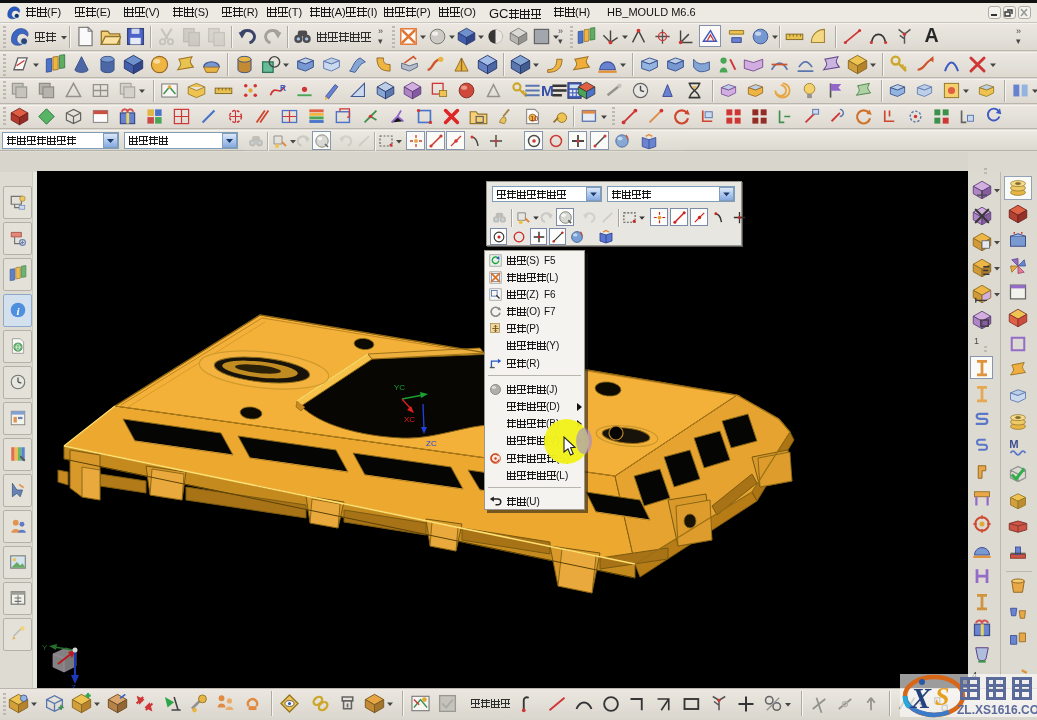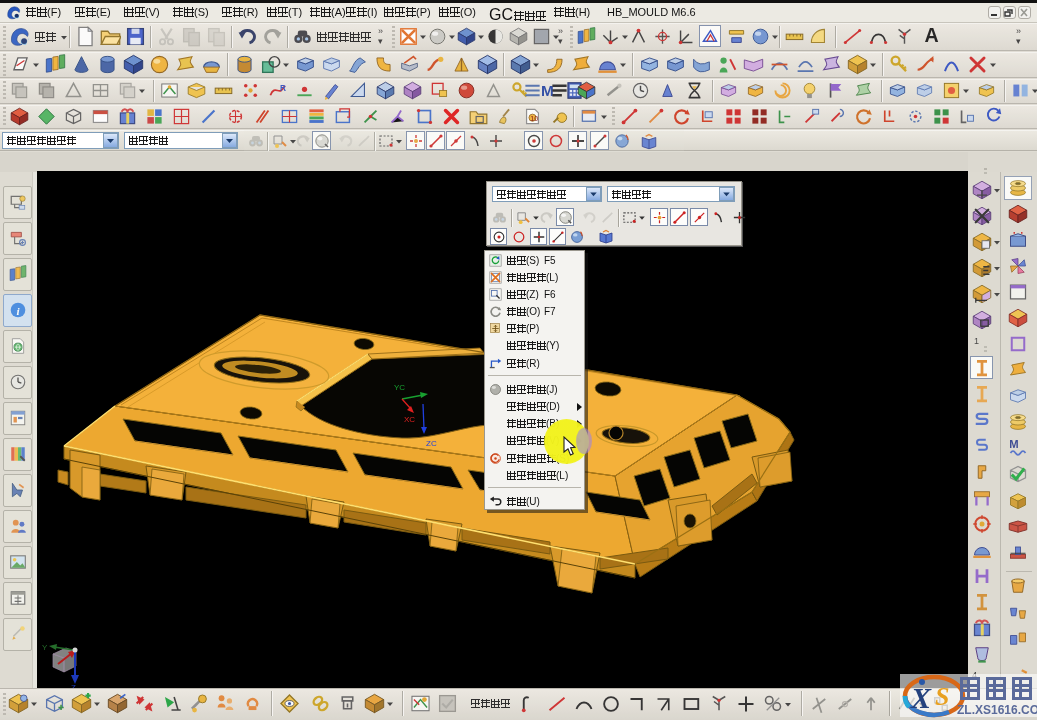--- a/index.html
+++ b/index.html
@@ -22,21 +22,21 @@
 <div class="abs" style="left:25px;top:6px;font-size:11px;color:#111"><span class="kt" style="letter-spacing:0"><i class="k1" style="width:10px;height:10px"></i><i class="k2" style="width:10px;height:10px"></i></span>(F)</div>
 <div class="abs" style="left:74px;top:6px;font-size:11px;color:#111"><span class="kt" style="letter-spacing:0"><i class="k3" style="width:10px;height:10px"></i><i class="k1" style="width:10px;height:10px"></i></span>(E)</div>
 <div class="abs" style="left:123px;top:6px;font-size:11px;color:#111"><span class="kt" style="letter-spacing:0"><i class="k2" style="width:10px;height:10px"></i><i class="k3" style="width:10px;height:10px"></i></span>(V)</div>
 <div class="abs" style="left:172px;top:6px;font-size:11px;color:#111"><span class="kt" style="letter-spacing:0"><i class="k1" style="width:10px;height:10px"></i><i class="k2" style="width:10px;height:10px"></i></span>(S)</div>
 <div class="abs" style="left:221px;top:6px;font-size:11px;color:#111"><span class="kt" style="letter-spacing:0"><i class="k3" style="width:10px;height:10px"></i><i class="k1" style="width:10px;height:10px"></i></span>(R)</div>
 <div class="abs" style="left:266px;top:6px;font-size:11px;color:#111"><span class="kt" style="letter-spacing:0"><i class="k2" style="width:10px;height:10px"></i><i class="k3" style="width:10px;height:10px"></i></span>(T)</div>
 <div class="abs" style="left:309px;top:6px;font-size:11px;color:#111"><span class="kt" style="letter-spacing:0"><i class="k1" style="width:10px;height:10px"></i><i class="k2" style="width:10px;height:10px"></i></span>(A)</div>
 <div class="abs" style="left:345px;top:6px;font-size:11px;color:#111"><span class="kt" style="letter-spacing:0"><i class="k3" style="width:10px;height:10px"></i><i class="k1" style="width:10px;height:10px"></i></span>(I)</div>
 <div class="abs" style="left:383px;top:6px;font-size:11px;color:#111"><span class="kt" style="letter-spacing:0"><i class="k2" style="width:10px;height:10px"></i><i class="k3" style="width:10px;height:10px"></i><i class="k1" style="width:10px;height:10px"></i></span>(P)</div>
 <div class="abs" style="left:438px;top:6px;font-size:11px;color:#111"><span class="kt" style="letter-spacing:0"><i class="k2" style="width:10px;height:10px"></i><i class="k3" style="width:10px;height:10px"></i></span>(O)</div>
-<div class="abs" style="left:489px;top:6px;font-size:16px;color:#111">GC<span class="kt" style="letter-spacing:0"><i class="k1" style="width:10px;height:10px"></i><i class="k2" style="width:10px;height:10px"></i><i class="k3" style="width:10px;height:10px"></i></span></div>
+<div class="abs" style="left:489px;top:6px;font-size:13px;color:#111">GC<span class="kt" style="letter-spacing:0"><i class="k1" style="width:10px;height:10px"></i><i class="k2" style="width:10px;height:10px"></i><i class="k3" style="width:10px;height:10px"></i></span></div>
 <div class="abs" style="left:553px;top:6px;font-size:11px;color:#111"><span class="kt" style="letter-spacing:0"><i class="k1" style="width:10px;height:10px"></i><i class="k2" style="width:10px;height:10px"></i></span>(H)</div>
 <div class="abs" style="left:607px;top:6px;font-size:11px;color:#111">HB_MOULD M6.6</div>
 <div class="abs" style="left:988px;top:6px;width:13px;height:13px;background:#f2f1ee;border:1px solid #b0ada6;border-radius:3px"></div>
 <div class="abs" style="left:1003px;top:6px;width:13px;height:13px;background:#f2f1ee;border:1px solid #b0ada6;border-radius:3px"></div>
 <div class="abs" style="left:1018px;top:6px;width:13px;height:13px;background:#f2f1ee;border:1px solid #b0ada6;border-radius:3px"></div>
 <svg class="abs" style="left:988px;top:6px" width="45" height="13" viewBox="0 0 45 13">
       <path d="M3,9 h6" stroke="#333" stroke-width="2"></path>
       <path d="M19,4 h5 v4 M17,6 h5 v4 h-5 z" fill="none" stroke="#333" stroke-width="1.4"></path>
       <path d="M33,3 l6,7 M39,3 l-6,7" stroke="#9a9a94" stroke-width="1.6"></path>
     </svg>

